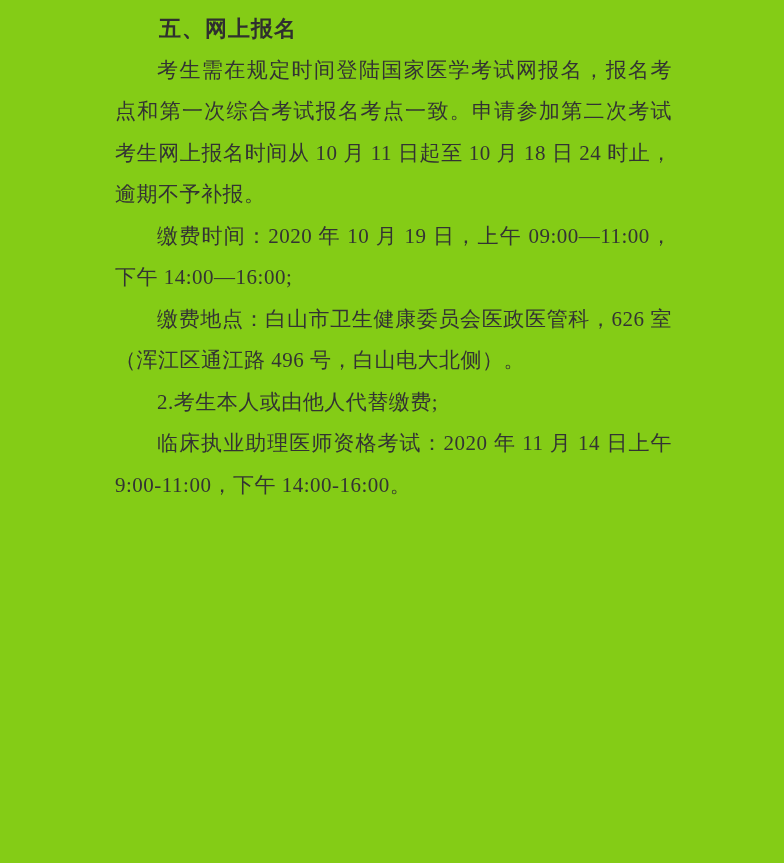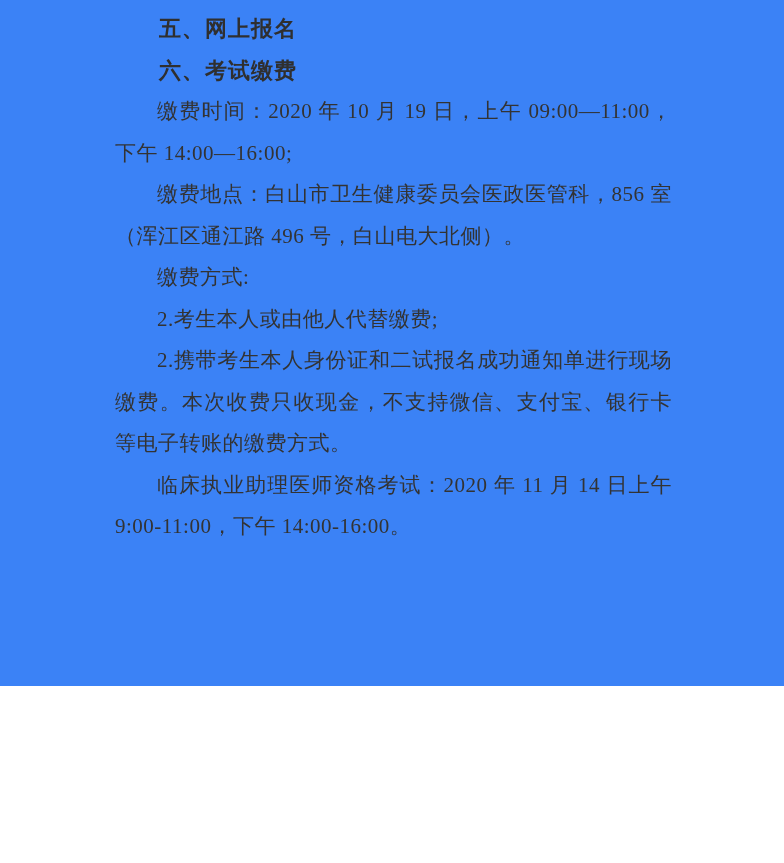--- a/index.html
+++ b/index.html
@@ -9,23 +9,23 @@
     }
     body {
       width: 784px;
       height: 863px;
       overflow: hidden;
       font-family: "Liberation Serif", serif;
     }
     .page {
       box-sizing: border-box;
       width: 784px;
-      height: 686px;
+      height: 863px;
       padding: 8px 112px 0 115px;
-      background: #3b82f6;
+      background: #84cc16;
     }
     .section-heading {
       margin: 0;
       font-family: "Liberation Sans", sans-serif;
       font-weight: bold;
       font-size: 22px;
       line-height: 41.5px;
       color: #2f2f2f;
       text-indent: 2em;
       text-align: left;
@@ -41,23 +41,21 @@
       text-align: justify;
       letter-spacing: 0.5px;
     }
   </style>
 </head>
 <body>
 
 <div class="page">
 
   <h2 class="section-heading">五、网上报名</h2>
+  <p class="paragraph">考生需在规定时间登陆国家医学考试网报名，报名考点和第一次综合考试报名考点一致。申请参加第二次考试考生网上报名时间从 10 月 11 日起至 10 月 18 日 24 时止，逾期不予补报。</p>
 
-  <h2 class="section-heading">六、考试缴费</h2>
   <p class="paragraph">缴费时间：2020 年 10 月 19 日，上午 09:00—11:00，下午 14:00—16:00;</p>
-  <p class="paragraph">缴费地点：白山市卫生健康委员会医政医管科，856 室（浑江区通江路 496 号，白山电大北侧）。</p>
-  <p class="paragraph">缴费方式:</p>
+  <p class="paragraph">缴费地点：白山市卫生健康委员会医政医管科，626 室（浑江区通江路 496 号，白山电大北侧）。</p>
   <p class="paragraph">2.考生本人或由他人代替缴费;</p>
-  <p class="paragraph">2.携带考生本人身份证和二试报名成功通知单进行现场缴费。本次收费只收现金，不支持微信、支付宝、银行卡等电子转账的缴费方式。</p>
 
   <p class="paragraph">临床执业助理医师资格考试：2020 年 11 月 14 日上午 9:00-11:00，下午 14:00-16:00。</p>
 
 </div>
 
 </body></html>

